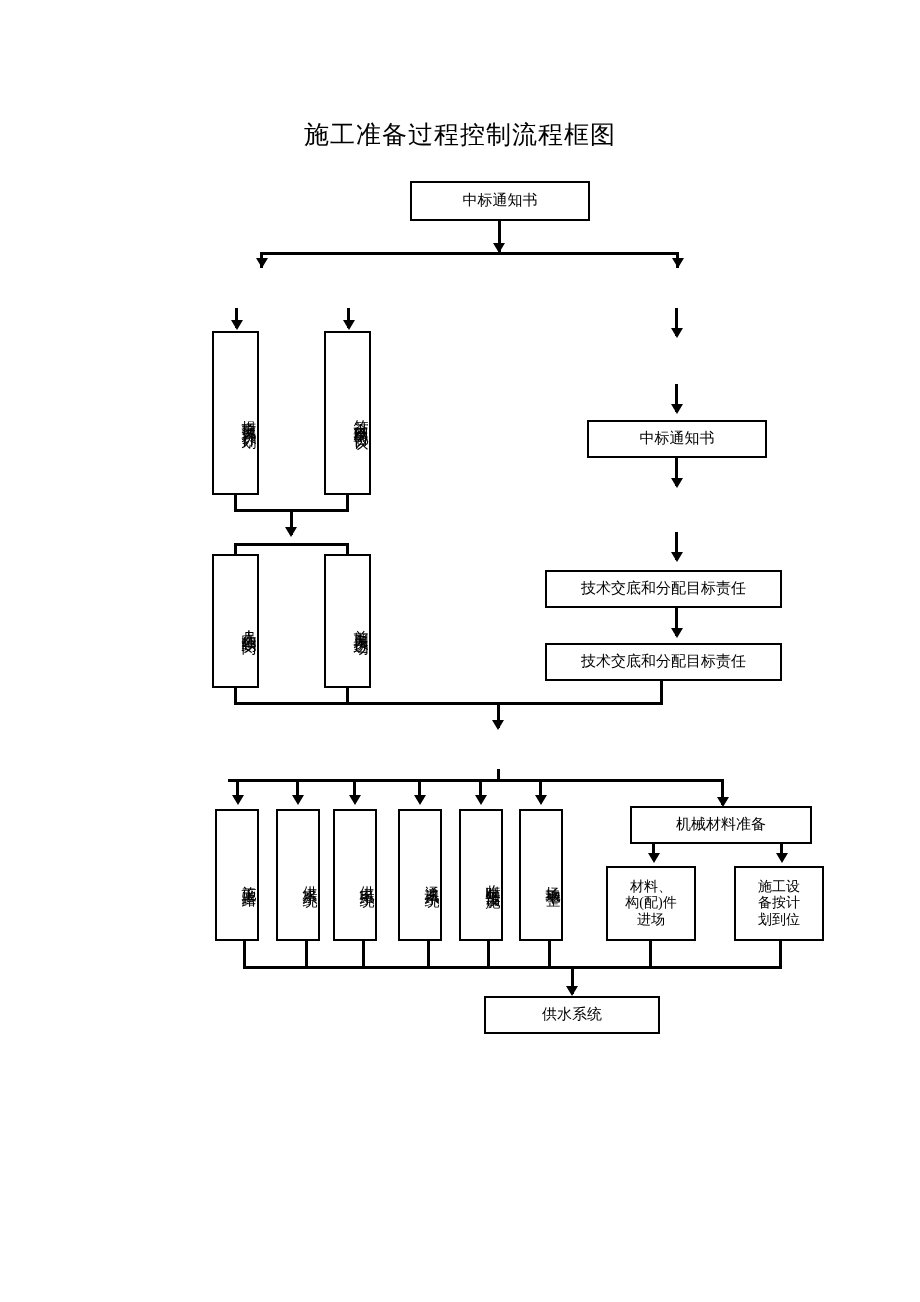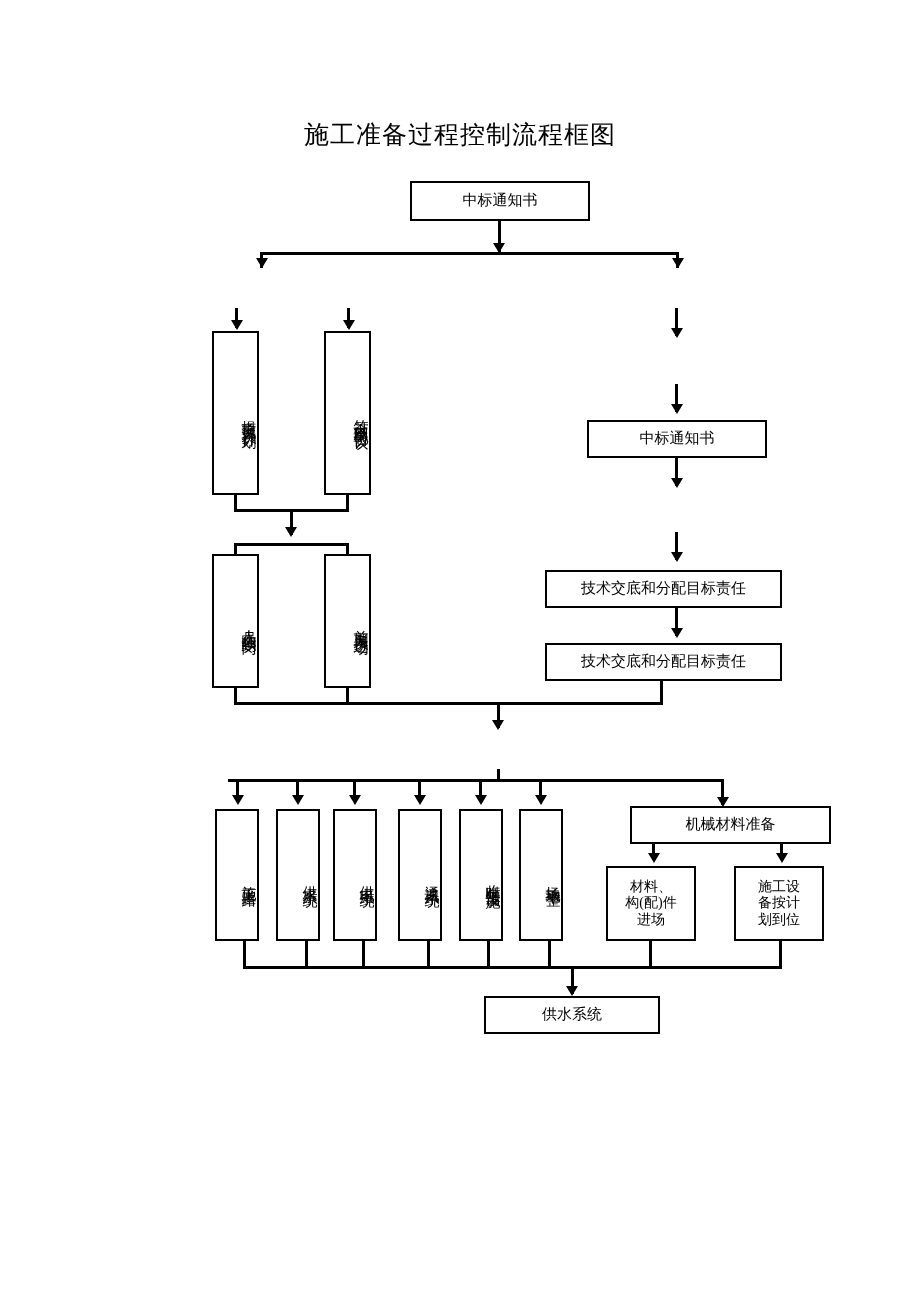--- a/index.html
+++ b/index.html
@@ -157,21 +157,21 @@
   <div class="ln vl" style="left:721px; top:779px; height:26px;"></div>
   <div class="arrow" style="left:717px; top:797px;"></div>
 
   <div class="box v" style="left:215px; top:809px; width:44px; height:132px;">施工道路</div>
   <div class="box v" style="left:276px; top:809px; width:44px; height:132px;">供水系统</div>
   <div class="box v" style="left:333px; top:809px; width:44px; height:132px;">供电系统</div>
   <div class="box v" style="left:398px; top:809px; width:44px; height:132px;">通讯系统</div>
   <div class="box v" style="left:459px; top:809px; width:44px; height:132px;">临时生活设施</div>
   <div class="box v" style="left:519px; top:809px; width:44px; height:132px;">场地平整</div>
 
-  <div class="box h" style="left:630px; top:806px; width:201px; height:38px;">机械材料准备</div>
+  <div class="box h" style="left:630px; top:806px; width:182px; height:38px;">机械材料准备</div>
 
   <div class="ln vl" style="left:652px; top:844px; height:16px;"></div>
   <div class="arrow" style="left:648px; top:853px;"></div>
   <div class="ln vl" style="left:780px; top:844px; height:16px;"></div>
   <div class="arrow" style="left:776px; top:853px;"></div>
 
   <div class="box h multiline" style="left:734px; top:866px; width:90px; height:75px;">
     <span>施工设</span>
     <span>备按计</span>
     <span>划到位</span>

